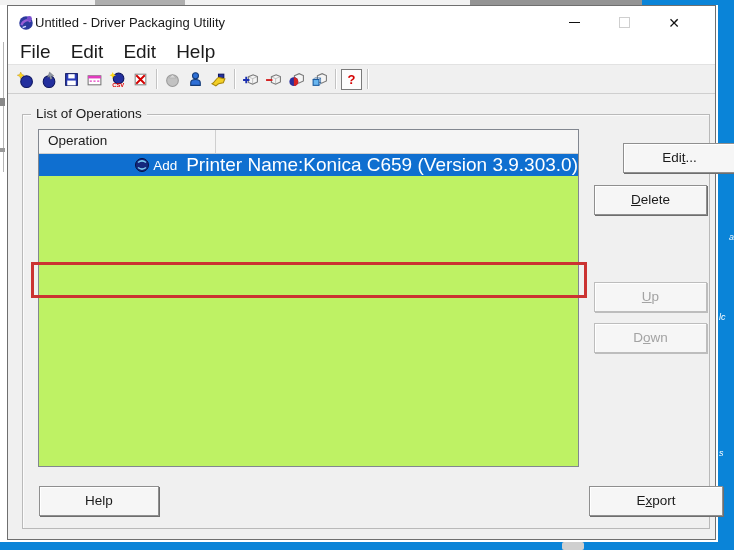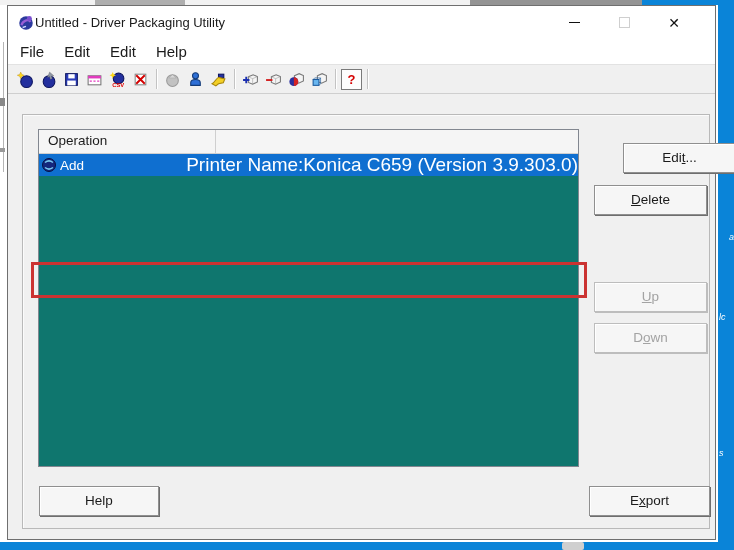--- a/index.html
+++ b/index.html
@@ -33,21 +33,21 @@
   .titlebar{position:absolute;left:0;top:0;width:100%;height:33px;background:#ffffff;display:flex;align-items:center;}
   .app-icon{width:18px;height:18px;margin-left:9px;display:inline-flex;}
   .title-text{margin-left:0;font-size:13px;color:#1a1a1a;}
   .win-controls{position:absolute;right:28px;top:0;height:33px;display:flex;align-items:center;gap:24px;}
   .winbtn{width:26px;height:26px;display:flex;align-items:center;justify-content:center;}
   .glyph-min{width:11px;height:0;border-top:1.6px solid #111;}
   .glyph-max{width:9px;height:9px;border:1.5px solid #cfcfcf;}
   .glyph-close{font-size:14px;color:#111;line-height:1;}
 
   .menubar{position:absolute;left:0;top:33px;width:100%;height:25px;background:#ffffff;display:flex;align-items:center;padding-left:2px;box-sizing:border-box;}
-  .menu-item{font-size:15px;color:#1b1b1b;padding:3px 10px;}
+  .menu-item{font-size:19px;color:#1b1b1b;padding:3px 10px;}
 
   .toolbar{
     position:absolute;left:0;top:58px;width:100%;height:30px;background:#f0f0f0;
     border-top:1px solid #e2e2e2;border-bottom:1px solid #cfcfcf;
     display:flex;align-items:center;padding-left:6px;box-sizing:border-box;
   }
   .tool{width:23px;height:22px;display:flex;align-items:center;justify-content:center;}
   .tool svg{width:17px;height:17px;}
   .tb-sep{width:1px;height:20px;background:#c3c3c3;margin:0 4px;box-shadow:1px 0 0 #fff;}
   .help-box{
@@ -62,29 +62,29 @@
     border:1px solid #b9b9b9;box-shadow:inset 1px 1px 0 #fbfbfb;box-sizing:border-box;
   }
   .groupbox-label{
     position:absolute;left:8px;top:-9px;background:#f0f0f0;padding:0 5px;
     font-size:13.5px;color:#1b1b1b;
   }
 
   
   .oplist{
     position:absolute;left:15px;top:14px;width:541px;height:338px;
-    background:#0f766e;border:1px solid #828790;box-sizing:border-box;overflow:hidden;
+    background:#bef264;border:1px solid #828790;box-sizing:border-box;overflow:hidden;
   }
   .oplist-header{display:flex;height:23px;background:#f5f5f5;border-bottom:1px solid #cfcfcf;}
   .hdr-cell{font-size:13.5px;color:#1c1c1c;padding:3px 0 0 9px;box-sizing:border-box;}
   .hdr-op{width:177px;border-right:1px solid #cfcfcf;}
   .hdr-name{flex:1;}
   .oplist-row{display:flex;height:22px;align-items:center;}
   .row-selected{background:#0f6fd0;color:#fff;}
-  .cell-op{width:177px;display:flex;align-items:center;padding-left:2px;box-sizing:border-box;font-size:13.5px;}
+  .cell-op{width:177px;display:flex;align-items:center;padding-left:2px;box-sizing:border-box;font-size:13.5px;justify-content:flex-end;}
   .cell-op svg{width:16px;height:16px;margin-right:3px;flex:none;}
   .cell-name{flex:1;font-size:19px;padding-left:9px;white-space:nowrap;}
 
   
   .annotation-rect{
     position:absolute;left:8px;top:147px;width:556px;height:36px;
     border:3px solid #cb3332;box-sizing:border-box;pointer-events:none;z-index:5;
   }
 
   
@@ -96,21 +96,21 @@
     box-sizing:border-box;font-family:"Liberation Sans", sans-serif;
     padding:0;
   }
   .btn .accel{text-decoration:underline;}
   .btn-disabled{color:#a3a3a3;border-color:#bdbdbd;box-shadow:1px 1px 0 0 #bdbdbd, inset 1px 1px 0 #fff;}
   .btn-edit{left:600px;top:28px;}
   .btn-delete{left:571px;top:70px;}
   .btn-up{left:571px;top:167px;}
   .btn-down{left:571px;top:208px;}
   .btn-help{left:16px;top:371px;width:120px;}
-  .btn-export{left:566px;top:371px;width:121px;}
+  .btn-export{left:566px;top:371px;width:134px;}
 </style>
 </head>
 <body>
 
 <div class="top-sliver">
   <div class="top-smudge1"></div>
   <div class="top-smudge2"></div>
   <div class="top-blue"></div>
 </div>
 <div class="right-strip"></div>
@@ -244,20 +244,21 @@
         </svg>
     </span>
     <span class="tb-sep"></span>
     <span class="tool" title="help">
       <span class="help-box">?</span>
     </span>
     <span class="tb-sep"></span>
   </div>
 
   <div class="groupbox">
+    <span class="groupbox-label">List of Operations</span>
 
     <div class="oplist">
       <div class="oplist-header">
         <div class="hdr-cell hdr-op">Operation</div>
       </div>
       <div class="oplist-row row-selected">
         <div class="cell-op">
           <svg viewBox="0 0 16 16">
               <circle cx="8" cy="8" r="6.5" fill="#14277d" stroke="#061243"></circle>
               <path d="M4 5.5c2.5-2 5.5-2 8 0M4 10.5c2.5 2 5.5 2 8 0" stroke="#79c9ef" stroke-width="1.6" fill="none"></path>

